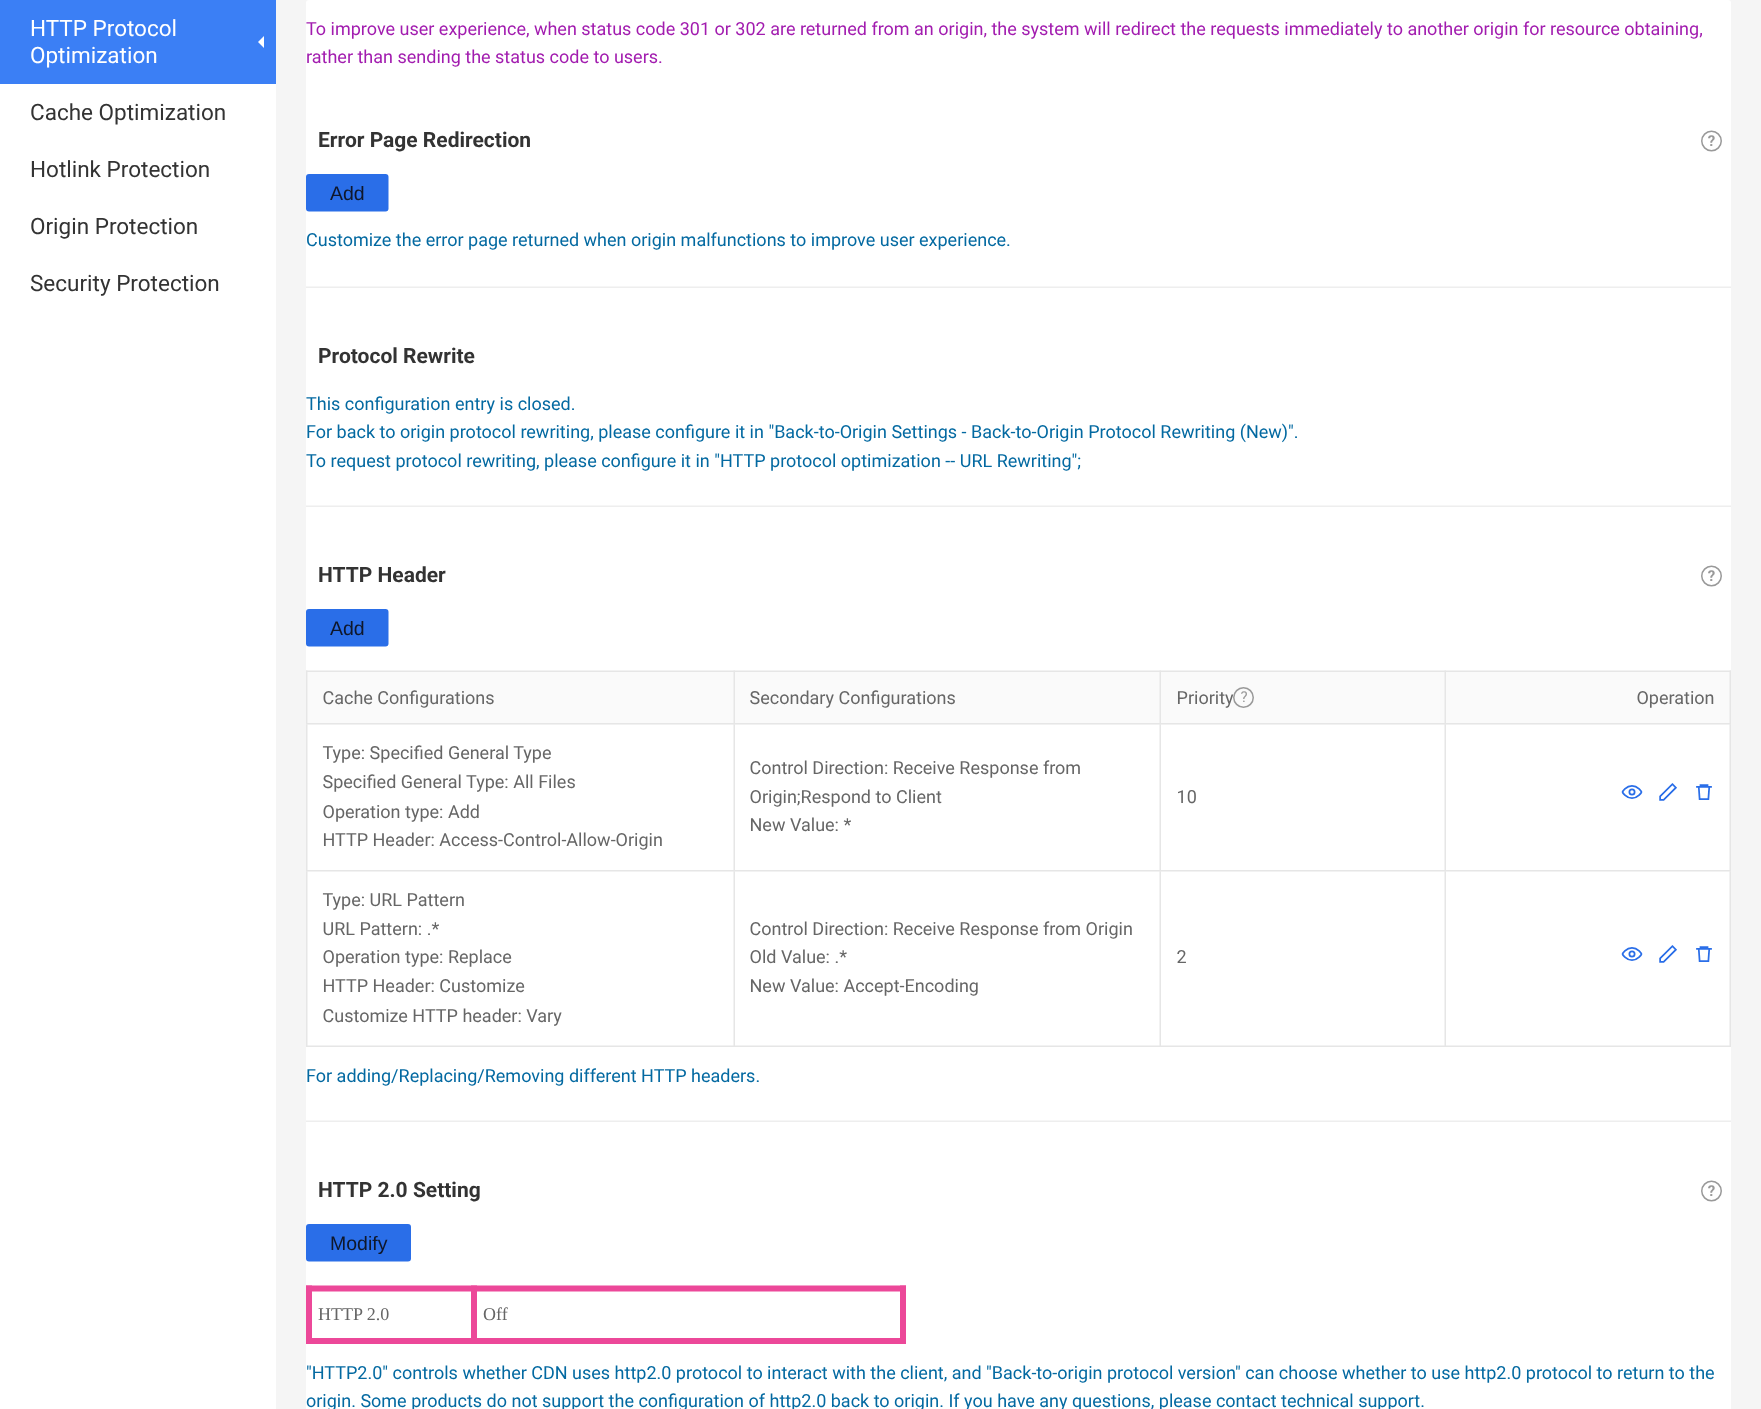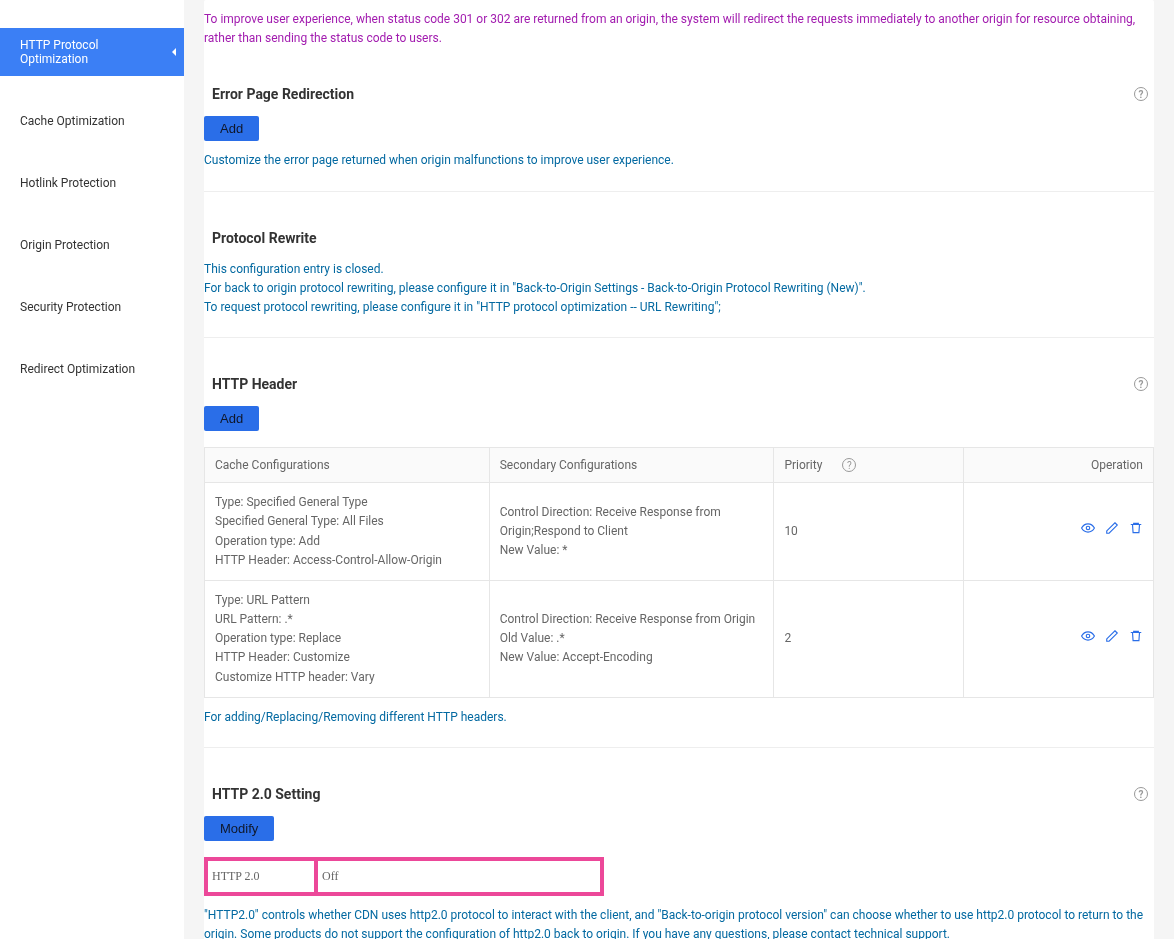--- a/index.html
+++ b/index.html
@@ -1,54 +1,53 @@
 <!DOCTYPE html>
 <html><head>
 <meta charset="utf-8">
 <style>
 * { box-sizing: border-box; margin: 0; padding: 0; }
 body { font-family: -apple-system, BlinkMacSystemFont, "Segoe UI", Roboto, "Helvetica Neue", Arial, sans-serif; background: #f5f5f5; font-size: 13px; color: #333; }
 .container { display: flex; }
 .sidebar { width: 184px; background: #fff; min-height: 340px; flex-shrink: 0; }
-.sidebar-item { padding: 10px 20px; font-size: 12px; cursor: pointer; color: #333; position: relative; margin-top: 28px; }
+.sidebar-item { padding: 10px 20px; font-size: 15px; cursor: pointer; color: #333; position: relative; }
 .sidebar-item.active { background: #3B7FF5; color: #fff; }
 .sidebar-item.active::after { content: ""; position: absolute; right: 8px; top: 50%; transform: translateY(-50%); border: 4px solid transparent; border-right-color: #fff; }
 .main { flex: 1; padding: 0 20px 20px 20px; }
 .card { background: #fff; border-radius: 2px; padding-top: 0; }
 .section { padding: 0 0 20px 0; }
 .section + .section { border-top: 1px solid #eee; padding-top: 20px; }
 .section-title { font-size: 14px; font-weight: 700; color: #333; padding: 18px 0 14px 8px; display: flex; justify-content: space-between; align-items: center; }
 .help-icon { width: 14px; height: 14px; border: 1px solid #999; border-radius: 50%; color: #999; font-size: 10px; display: inline-flex; align-items: center; justify-content: center; cursor: pointer; margin-right: 6px; }
 .desc { font-size: 12px; color: #0369a1; line-height: 1.6; }
 .btn { display: inline-block; background: #2A6EE8; color: #0f172a; font-size: 13px; padding: 5px 16px; border: none; border-radius: 2px; cursor: pointer; margin-bottom: 10px; }
 .table { width: 100%; border-collapse: collapse; margin-top: 6px; }
 .table th { text-align: left; font-weight: 400; font-size: 12px; color: #666; padding: 10px 10px; border: 1px solid #e6e6e6; background: #fafafa; }
 .table td { font-size: 12px; color: #666; padding: 10px 10px; border: 1px solid #e6e6e6; vertical-align: middle; line-height: 1.6; }
 .table th:last-child { text-align: right; }
 .table td:last-child { text-align: right; }
 .op-icons { display: inline-flex; gap: 10px; justify-content: flex-end; }
 .op-icon { color: #2A6EE8; cursor: pointer; display: inline-flex; }
 .small-table { width: 400px; border-collapse: collapse; margin-top: 6px; }
 .small-table td { border: 4px solid #ec4899; padding: 8px 4px; font-size: 12px; color: #666; font-family: Liberation Serif, serif; }
 .intro-desc { font-size: 12px; color: #a21caf; line-height: 1.6; padding: 10px 0 20px 0; }
-.th-help { display: inline-flex; align-items: center; gap: 20px; }
+.th-help { display: inline-flex; align-items: center; gap: 0; }
 .th-help .help-icon { margin: 0; }
 svg { width: 14px; height: 14px; }
 </style>
 </head>
 <body>
 
 <div class="container">
   <div class="sidebar">
     <div class="sidebar-item active"><span>HTTP Protocol Optimization</span></div>
     <div class="sidebar-item"><span>Cache Optimization</span></div>
     <div class="sidebar-item"><span>Hotlink Protection</span></div>
     <div class="sidebar-item"><span>Origin Protection</span></div>
     <div class="sidebar-item"><span>Security Protection</span></div>
-    <div class="sidebar-item"><span>Redirect Optimization</span></div>
   </div>
 
   <div class="main">
     <div class="card">
 
       <div class="intro-desc">To improve user experience, when status code 301 or 302 are returned from an origin, the system will redirect the requests immediately to another origin for resource obtaining, rather than sending the status code to users.</div>
 
       <div class="section">
         <div class="section-title">
           <span>Error Page Redirection</span>

